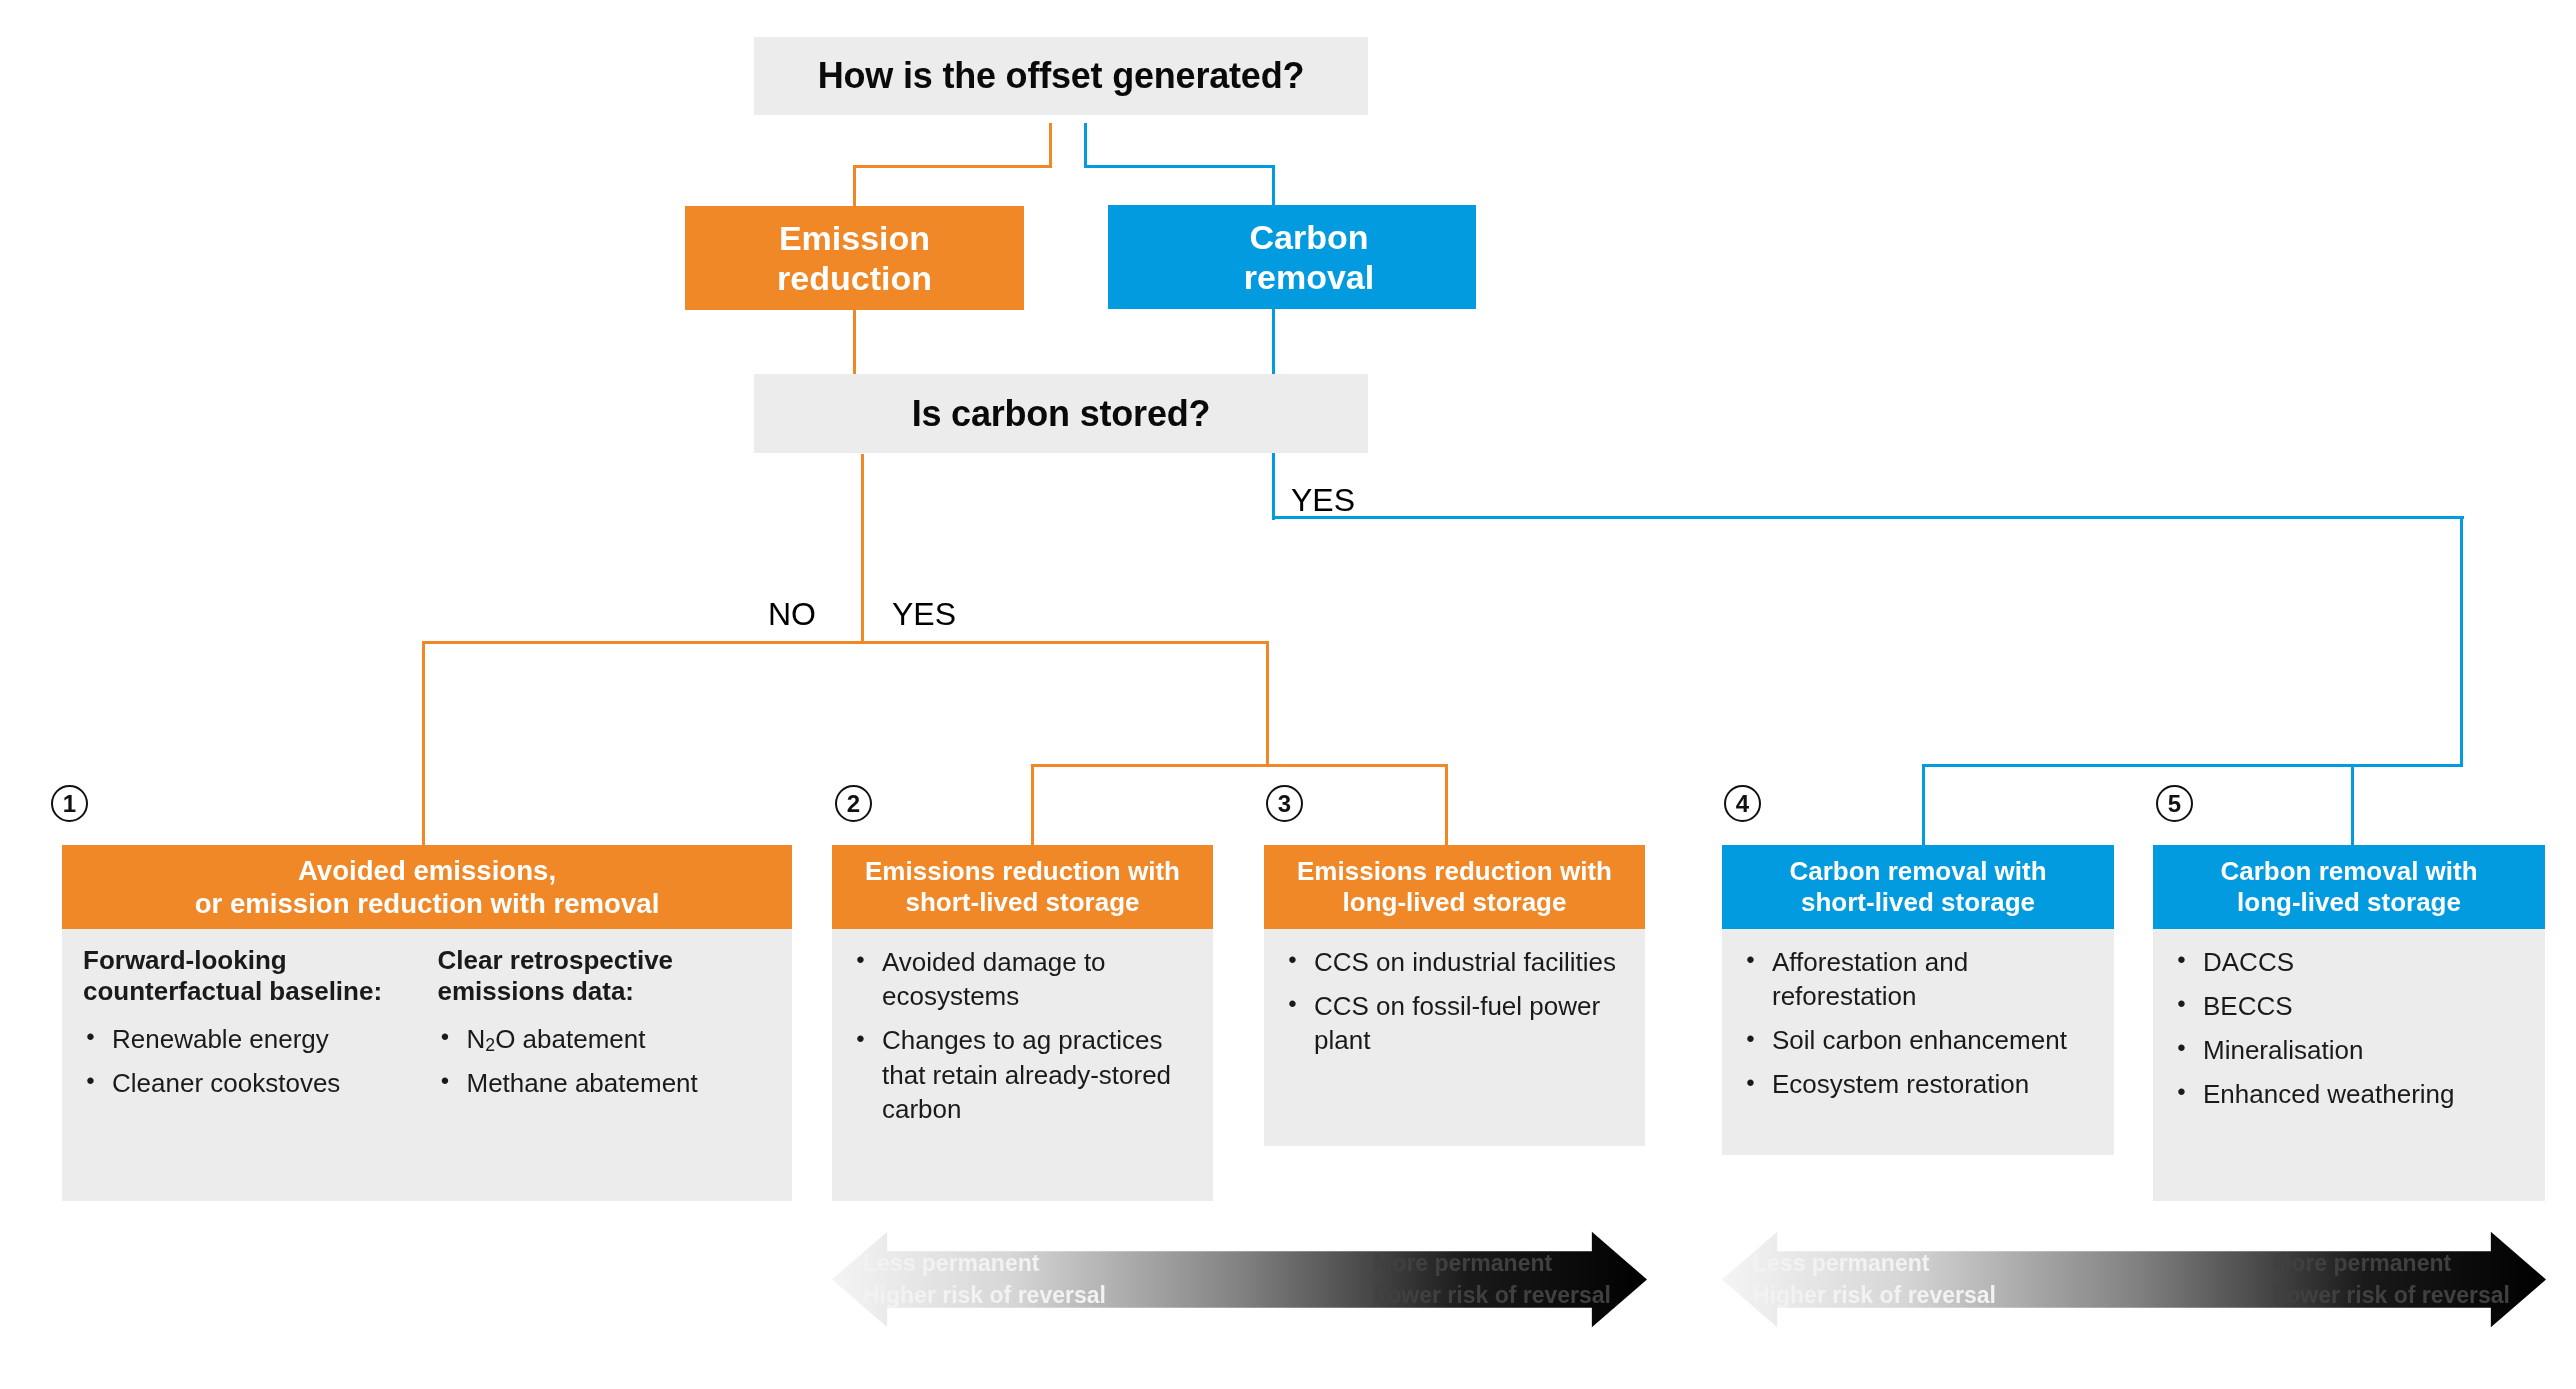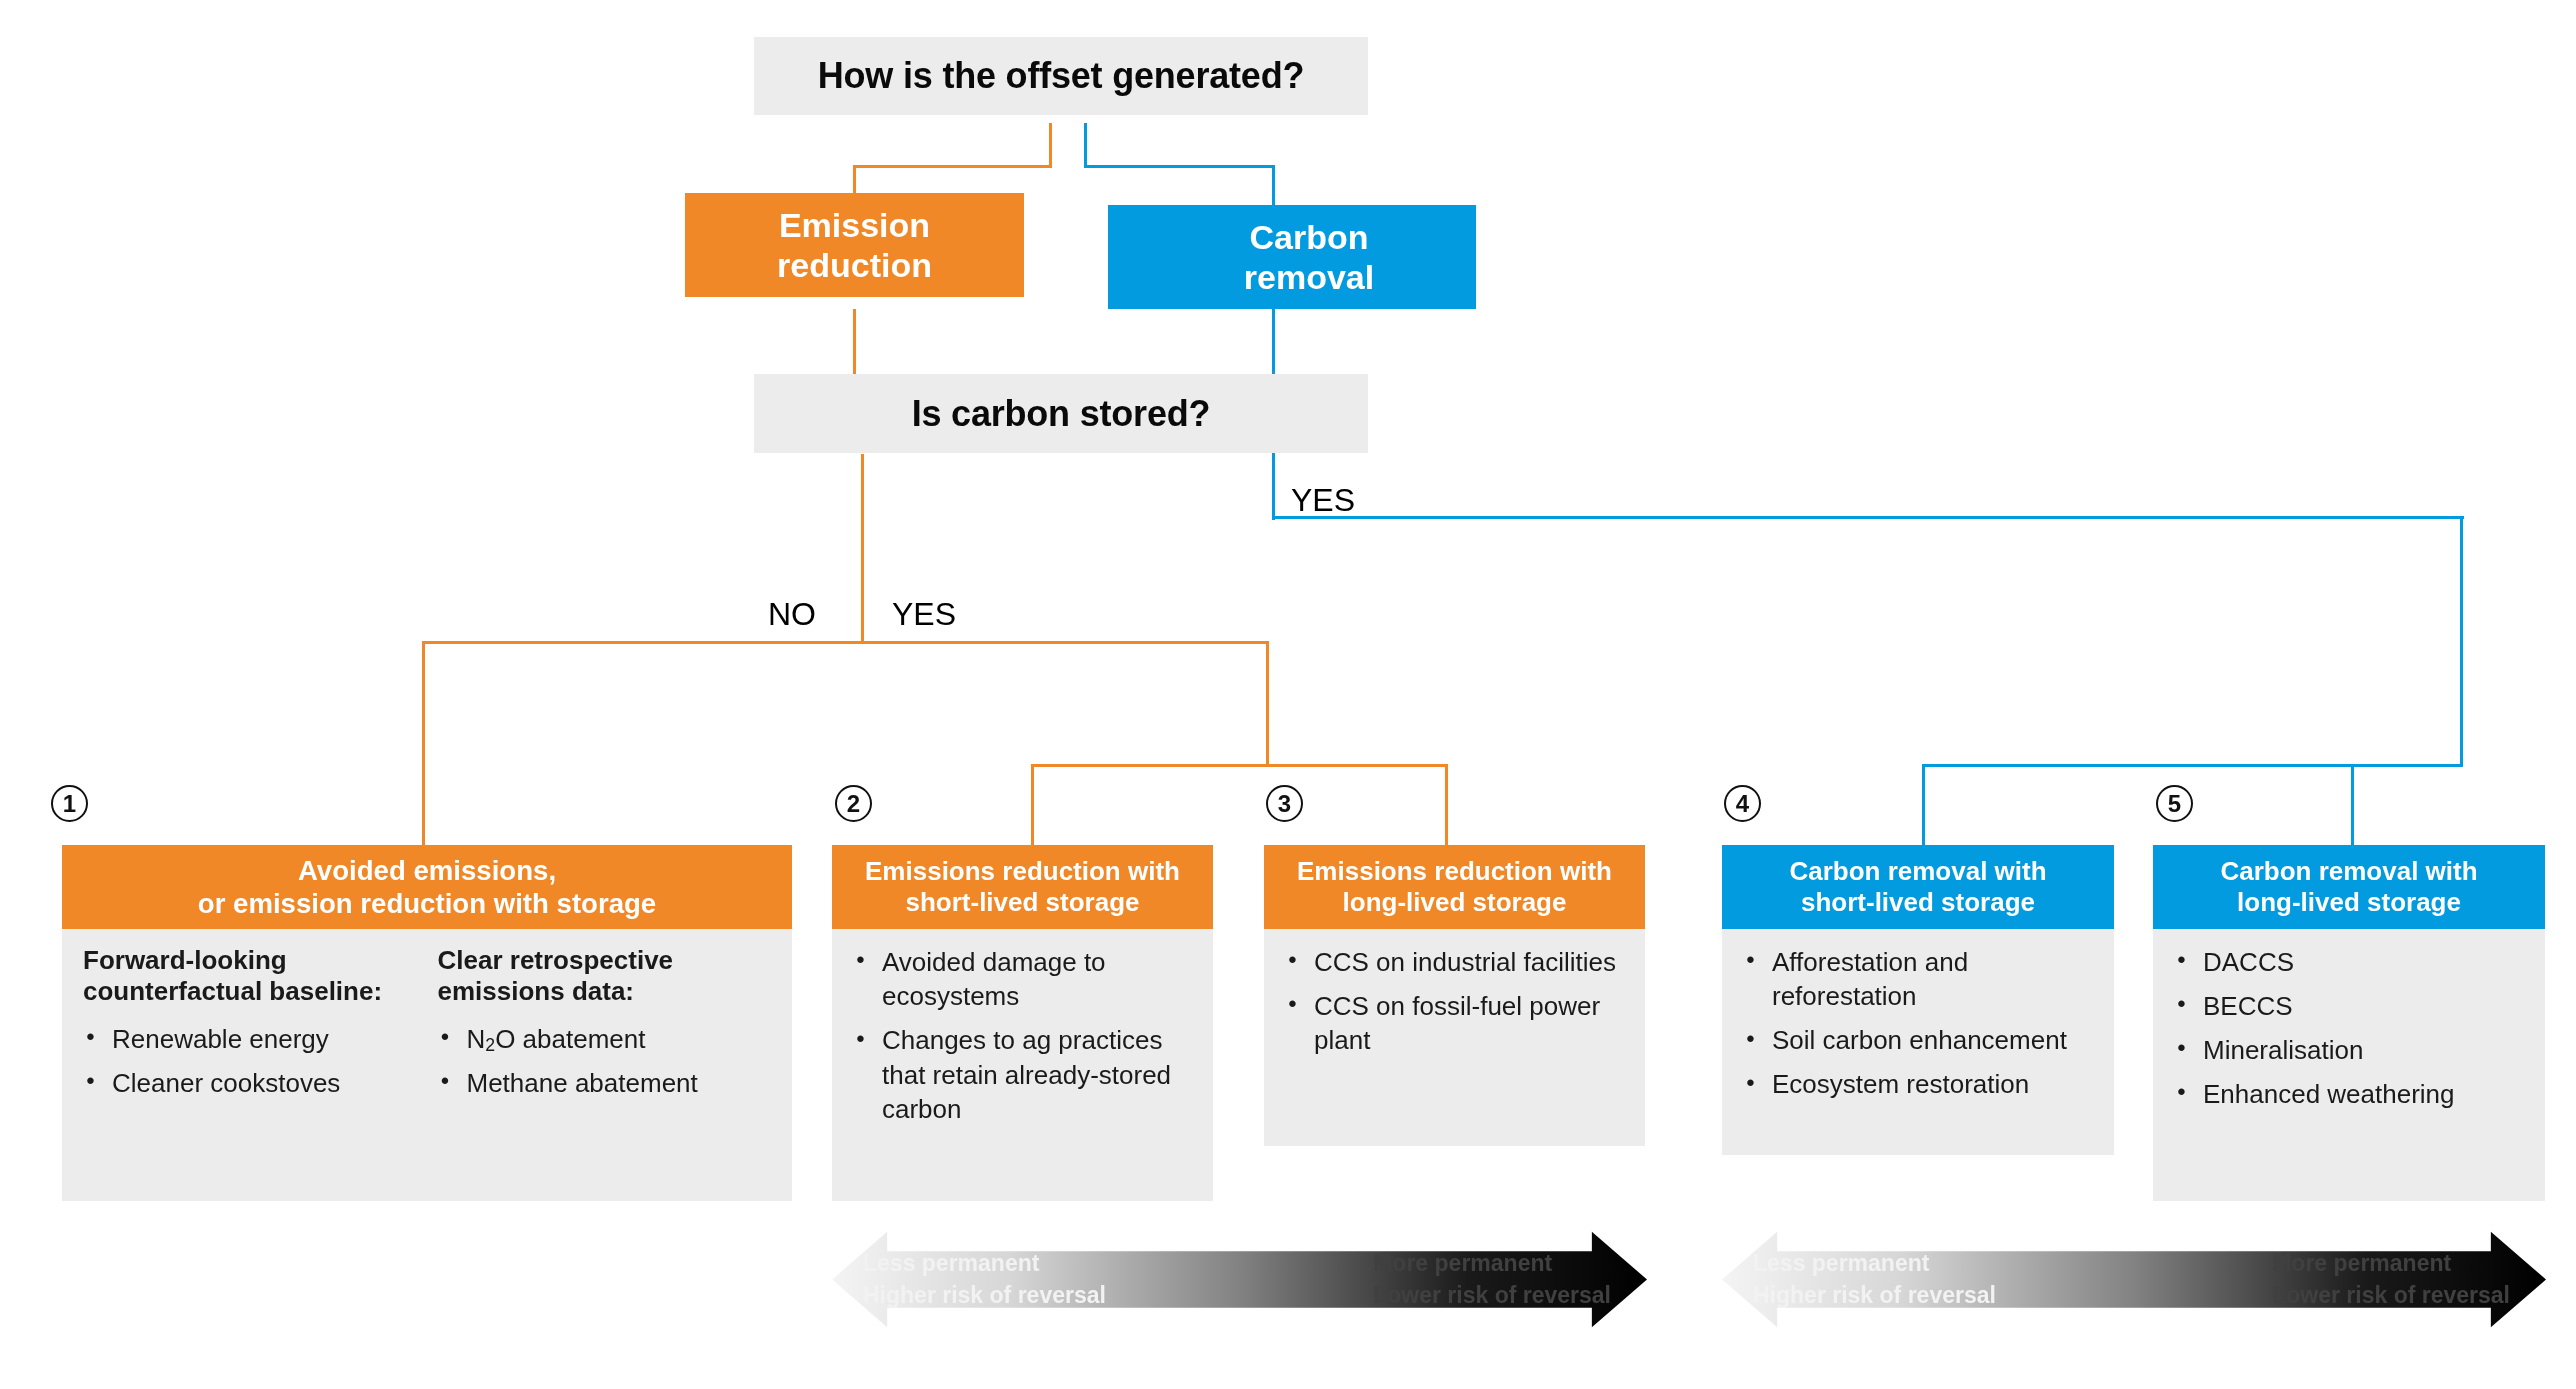--- a/index.html
+++ b/index.html
@@ -38,21 +38,21 @@
     position: absolute;
     display: flex;
     align-items: center;
     justify-content: center;
     text-align: center;
     color: #ffffff;
     font-weight: bold;
     font-size: 34px;
     line-height: 1.18;
   }
-  #b-emission { left: 685px;  top: 193px; width: 339px; height: 104px; background: #F08827; }
+  #b-emission { left: 685px;  top: 206px; width: 339px; height: 104px; background: #F08827; }
   #b-removal  { left: 1108px; top: 205px; width: 334px; height: 104px; background: #029BE0; padding-left: 34px; }
 
   
   .flaglabel {
     position: absolute;
     font-weight: normal;
     font-size: 32px;
     color: #000000;
     letter-spacing: 0px;
     white-space: nowrap;
@@ -213,21 +213,21 @@
   <div class="numbadge" style="left:51px;   top:785px;">1</div>
   <div class="numbadge" style="left:835px; top:785px;">2</div>
   <div class="numbadge" style="left:1266px; top:785px;">3</div>
   <div class="numbadge" style="left:1724px; top:785px;">4</div>
   <div class="numbadge" style="left:2156px; top:785px;">5</div>
 
   <div class="card" style="left:62px; top:845px; width:730px;">
     <div class="card-head orange" style="height:84px; font-size:27.6px;">
       <span style="display:block">
         <span>Avoided emissions,</span><br>
-        <span>or emission reduction with storage</span>
+        <span>or emission reduction with removal</span>
       </span>
     </div>
     <div class="card-body" style="height:272px;">
       <div class="cols">
         <div class="col">
           <div class="subhead">Forward-looking counterfactual baseline:</div>
           <ul class="bul">
             <li>Renewable energy</li>
             <li>Cleaner cookstoves</li>
           </ul>

